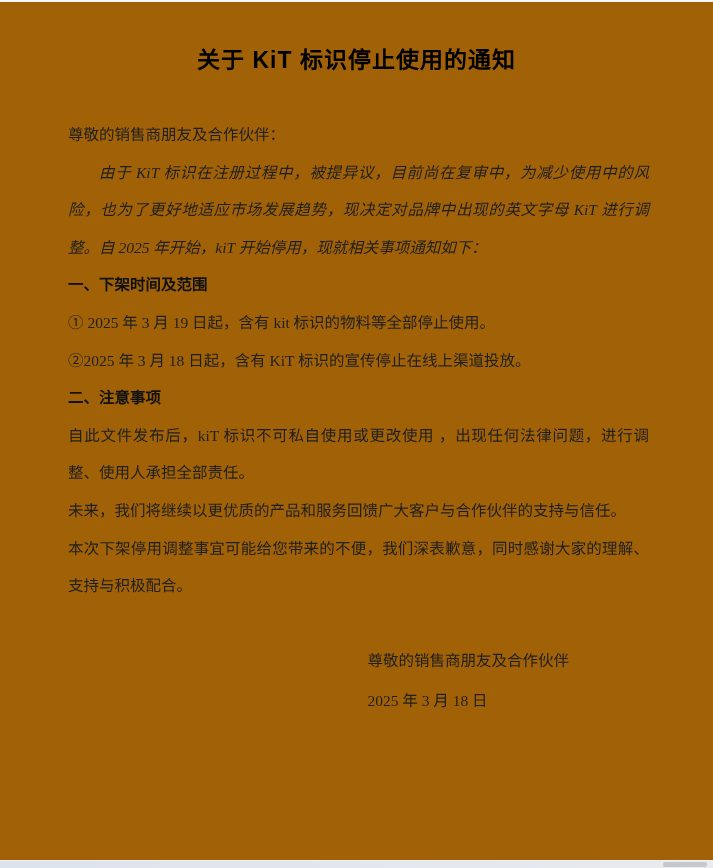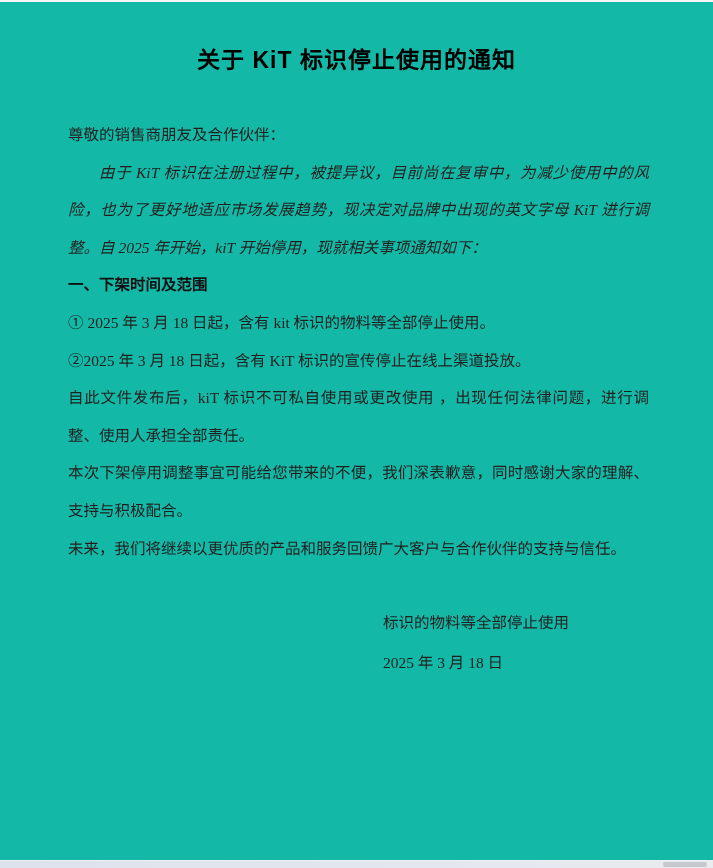--- a/index.html
+++ b/index.html
@@ -6,21 +6,21 @@
   body {
     width: 713px; height: 868px;
     background: #ffffff;
     overflow: hidden;
     position: relative;
     font-family: "Liberation Serif", "DejaVu Serif", serif;
     color: #1f1f1f;
   }
   .page {
     position: absolute; inset: 0;
-    background: #14b8a6;
+    background: #a16207;
     border-top: 2px solid #f5f6f7;
   }
   .doc-title {
     margin: 42px 0 0 0;
     text-align: center;
     font-size: 23px;
     font-weight: bold;
     color: #000000;
     letter-spacing: 1px;
     font-family: "Liberation Sans", "DejaVu Sans", sans-serif;
@@ -81,35 +81,36 @@
   <h1 class="doc-title">关于 KiT 标识停止使用的通知</h1>
 
   <div class="content">
 
     <p class="greeting">尊敬的销售商朋友及合作伙伴：</p>
 
     <p class="indent">由于 KiT 标识在注册过程中，被提异议，目前尚在复审中，为减少使用中的风险，也为了更好地适应市场发展趋势，现决定对品牌中出现的英文字母 KiT 进行调整。自 2025 年开始，kiT 开始停用，现就相关事项通知如下：</p>
 
     <h2 class="sec-heading">一、下架时间及范围</h2>
 
-    <p>① 2025 年 3 月 18 日起，含有 kit 标识的物料等全部停止使用。</p>
+    <p>① 2025 年 3 月 19 日起，含有 kit 标识的物料等全部停止使用。</p>
 
     <p>②2025 年 3 月 18 日起，含有 KiT 标识的宣传停止在线上渠道投放。</p>
 
+    <h2 class="sec-heading">二、注意事项</h2>
 
     <p>自此文件发布后，kiT 标识不可私自使用或更改使用 ，出现任何法律问题，进行调整、使用人承担全部责任。</p>
 
+    <p>未来，我们将继续以更优质的产品和服务回馈广大客户与合作伙伴的支持与信任。</p>
+
     <p>本次下架停用调整事宜可能给您带来的不便，我们深表歉意，同时感谢大家的理解、支持与积极配合。</p>
-
-    <p>未来，我们将继续以更优质的产品和服务回馈广大客户与合作伙伴的支持与信任。</p>
 
 
     <div class="signature">
       <div class="signature-inner">
-        <p>标识的物料等全部停止使用</p>
+        <p>尊敬的销售商朋友及合作伙伴</p>
         <p>2025 年 3 月 18 日</p>
       </div>
     </div>
 
   </div>
 </div>
 
 <div class="bottom-bar">
   <div class="scroll-thumb"></div>
 </div>

